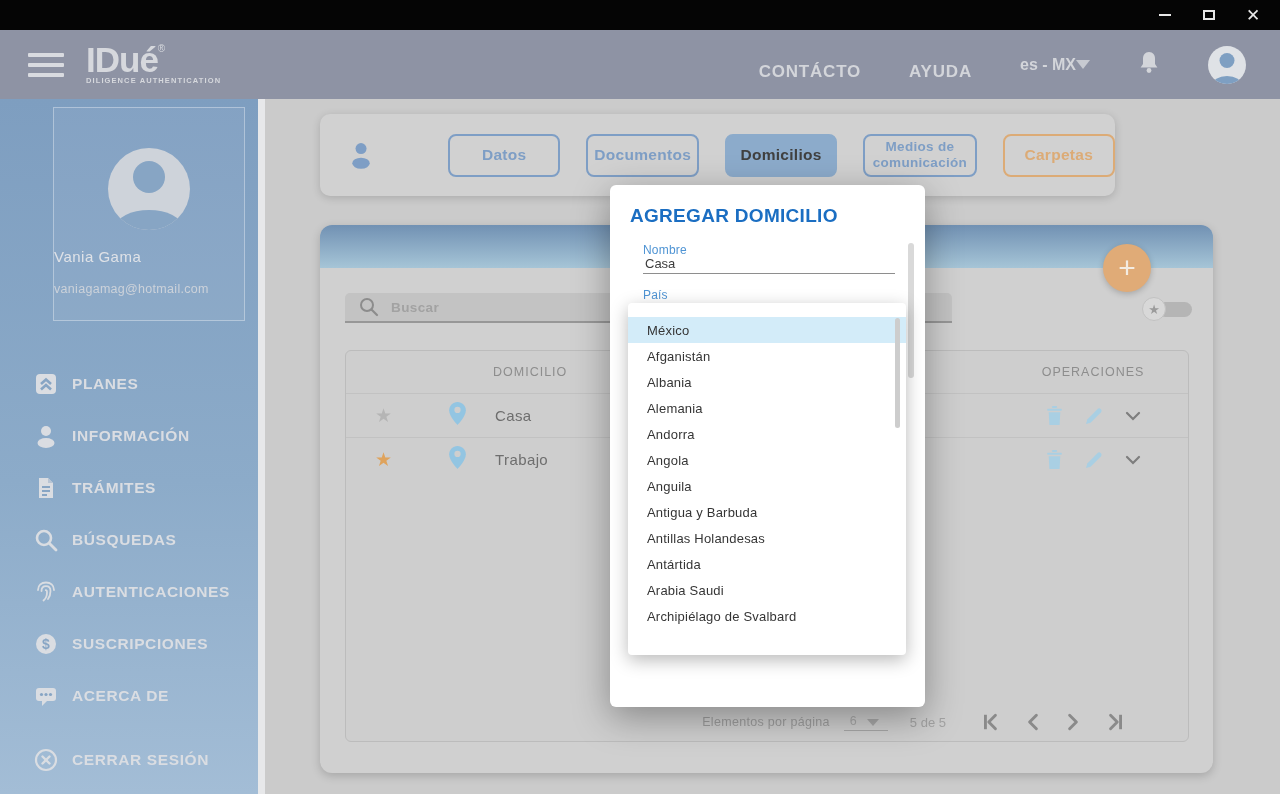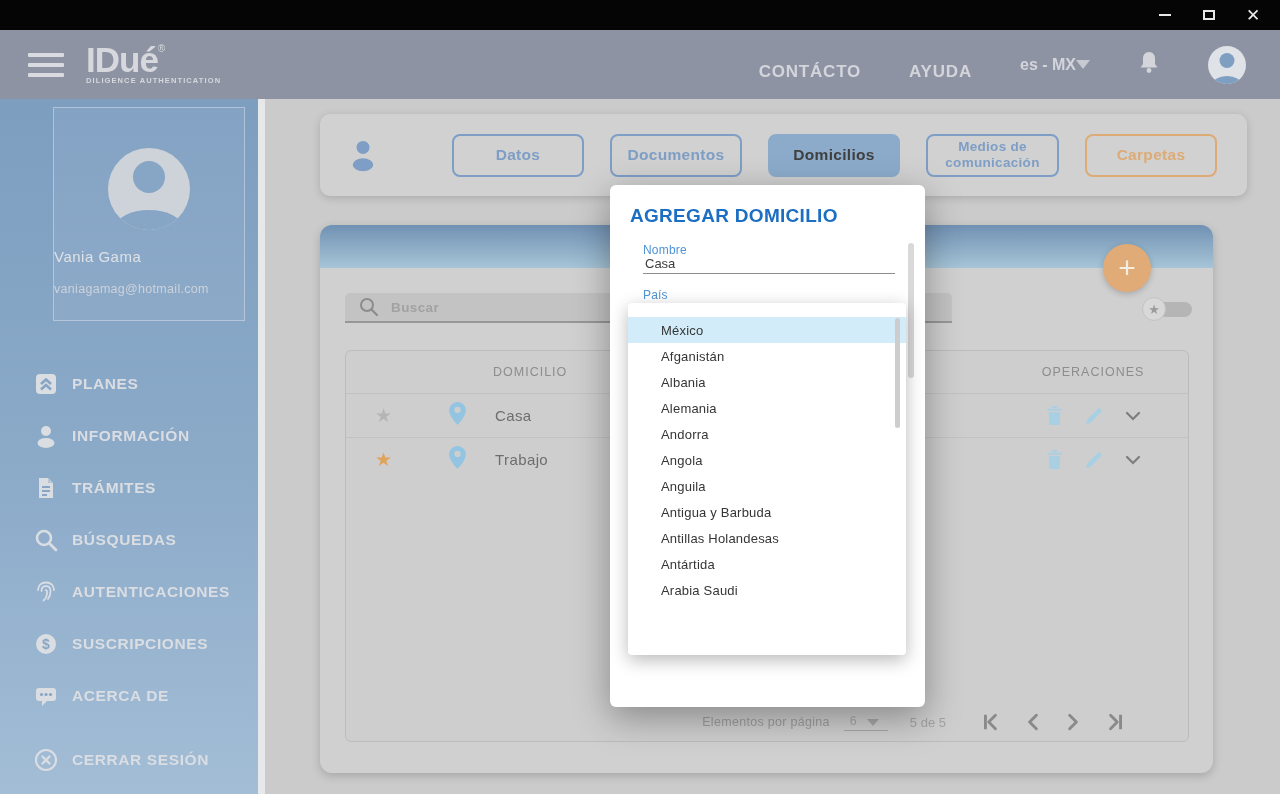--- a/index.html
+++ b/index.html
@@ -45,21 +45,21 @@
   .profile-email { margin-top:17px; color:#ccd2da; font-size:12.5px; letter-spacing:0.3px; }
   .menu { position:absolute; left:0; top:259px; width:258px; }
   .menu-item { height:52px; display:flex; align-items:center; padding-left:34px; cursor:pointer; }
   .menu-item svg { flex:0 0 24px; }
   .menu-label { margin-left:14px; color:#dadde2; font-weight:700; font-size:15.5px; letter-spacing:0.6px; }
   .menu-logout { margin-top:12px; }
 
   
   .content { position:absolute; left:265px; top:99px; width:1015px; height:695px; background:#cbcbcb; }
 
-  .tabcard { position:absolute; left:55px; top:15px; width:927px; height:82px; background:#d1d1d1;
+  .tabcard { position:absolute; left:55px; top:15px; width:795px; height:82px; background:#d1d1d1;
     border-radius:10px; box-shadow:0 2px 8px rgba(0,0,0,0.16); display:flex; align-items:center; padding-left:30px; }
   .tab-person { width:26px; margin-right:76px; }
   .tabbtn { width:132px; height:43px; border:2px solid #7e9ec5; border-radius:8px; background:transparent;
     color:#7e9ec5; font-weight:700; font-size:15.5px; letter-spacing:0.3px; margin-right:26px; cursor:pointer;
     display:flex; align-items:center; justify-content:center; text-align:center; font-family:inherit; }
   .tabbtn.two-line { width:133px; font-size:13.5px; line-height:1.15; }
   .tabbtn.active { background:#8cabcb; border-color:#8cabcb; color:#404040; }
   .tabbtn.orange { border-color:#dcab76; color:#dcab76; margin-right:0; }
 
   .panel { position:absolute; left:55px; top:126px; width:893px; height:548px; background:#d0d0d0;
@@ -105,21 +105,21 @@
   .modal { position:absolute; left:610px; top:185px; width:315px; height:522px; background:#ffffff;
     border-radius:6px; box-shadow:0 10px 36px rgba(0,0,0,0.35); z-index:40; }
   .modal-title { position:absolute; left:20px; top:20px; font-size:19px; font-weight:700; color:#1b6ec2; letter-spacing:0.3px; }
   .fld-label { position:absolute; left:33px; font-size:12px; color:#4f94d4; letter-spacing:0.2px; }
   .fld-value { position:absolute; left:35px; top:71px; font-size:13px; color:#3d3d3d; }
   .fld-line { position:absolute; left:33px; top:88px; width:252px; height:1px; background:#8e8e8e; }
   .modal-scroll { position:absolute; left:298px; top:58px; width:6px; height:135px; border-radius:3px; background:#d9d9d9; cursor:pointer; }
 
   .dropdown { position:absolute; left:18px; top:118px; width:278px; height:352px; background:#ffffff;
     border-radius:4px; box-shadow:0 5px 18px rgba(0,0,0,0.28); padding-top:14px; z-index:5; }
-  .opt { height:26px; display:flex; align-items:center; padding-left:33px; font-size:13px; color:#353535;
+  .opt { height:26px; display:flex; align-items:center; padding-left:19px; font-size:13px; color:#353535;
     letter-spacing:0.2px; cursor:pointer; }
   .opt.selected { background:#d3ecf9; }
   .dd-scroll { position:absolute; right:6px; top:15px; width:5px; height:110px; border-radius:3px; background:#cdcdcd; cursor:pointer; }
 </style>
 </head>
 <body>
 
 <div class="titlebar">
   <div class="win-btn">
       <span class="win-min"></span>
@@ -393,15 +393,16 @@
     <div class="opt">Afganistán</div>
     <div class="opt">Albania</div>
     <div class="opt">Alemania</div>
     <div class="opt">Andorra</div>
     <div class="opt">Angola</div>
     <div class="opt">Anguila</div>
     <div class="opt">Antigua y Barbuda</div>
     <div class="opt">Antillas Holandesas</div>
     <div class="opt">Antártida</div>
     <div class="opt">Arabia Saudi</div>
+    <div class="opt">Archipiélago de Svalbard</div>
     <div class="dd-scroll"></div>
   </div>
 </div>
 
 </body></html>

